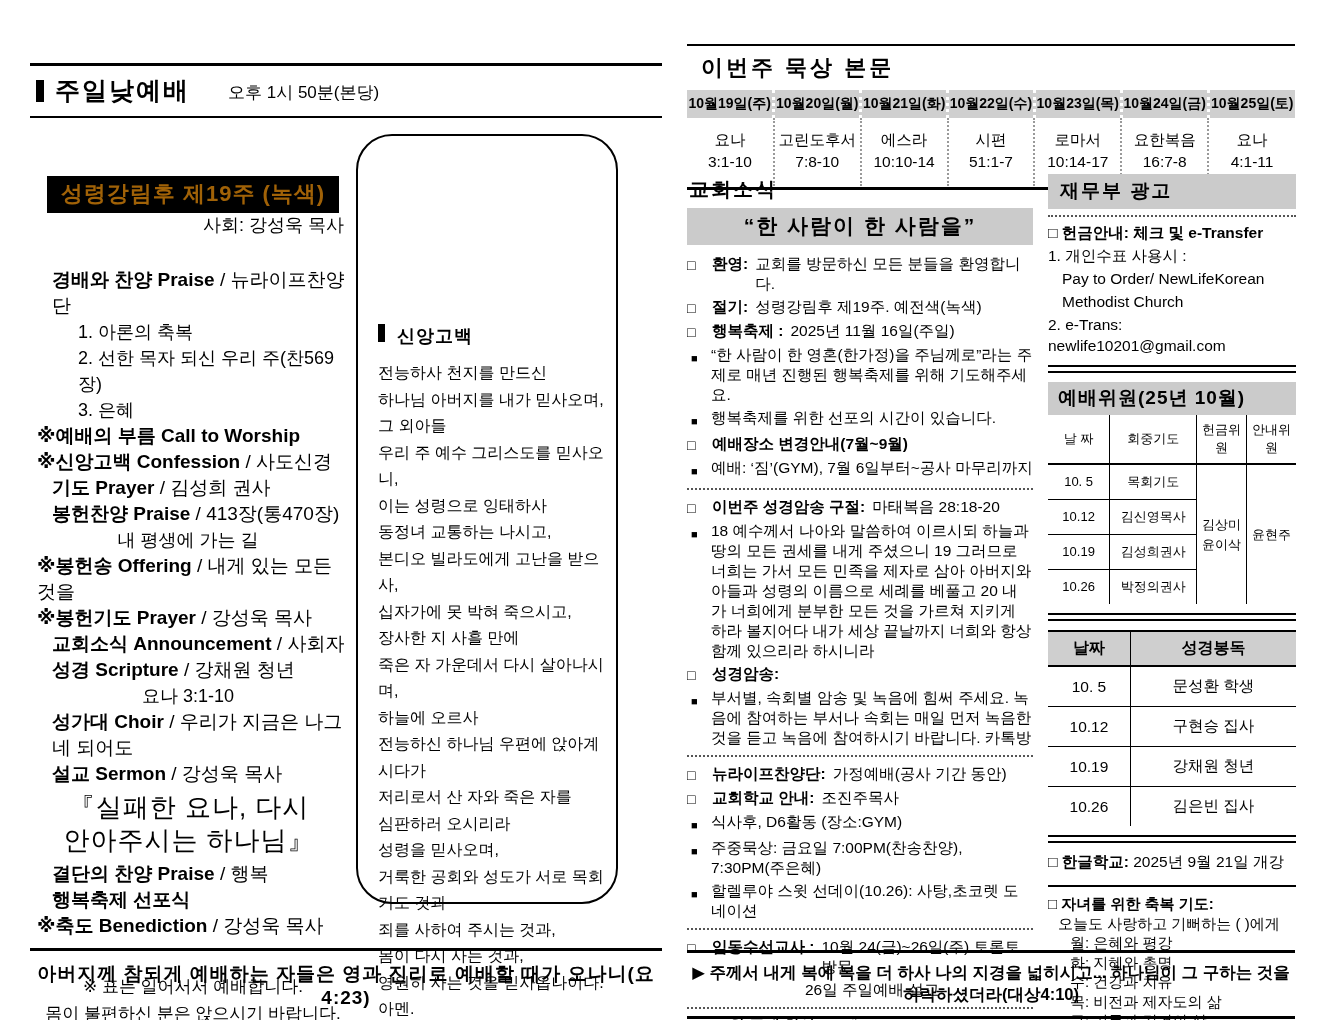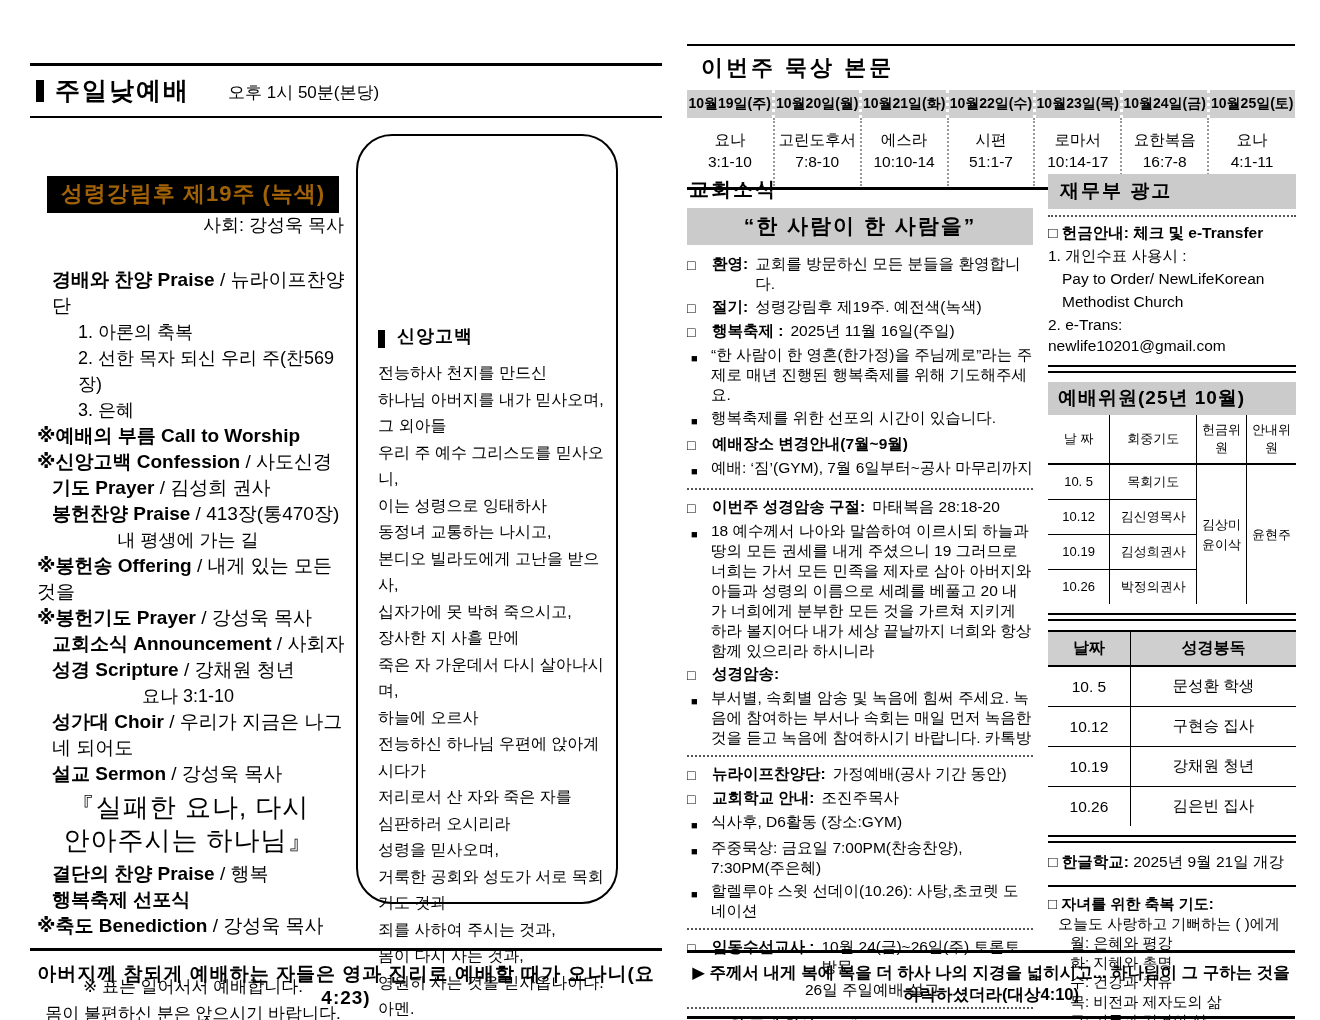--- a/index.html
+++ b/index.html
@@ -23,21 +23,21 @@
   .wo-list{margin-top:30px;font-size:19px;line-height:26px;}
   .wo{padding-left:16px;}
   .wo.star{padding-left:1px;}
   .wo.sub{padding-left:42px;font-size:18px;}
   .wo.ctr{text-align:center;padding-right:26px;font-size:18px;}
   .wo .dt{font-weight:normal;}
   .sermon-title{text-align:center;font-size:26px;line-height:33px;margin:4px 0 4px -8px;letter-spacing:1px;}
   .stand-note{margin-top:34px;text-align:center;font-size:17px;line-height:27px;}
   #creed-box{left:356px;top:134px;width:262px;height:770px;border:2px solid #000;border-radius:36px;
     box-sizing:border-box;padding:188px 10px 0 20px;}
-  .creed-head{display:flex;align-items:flex-end;margin-bottom:12px;}
+  .creed-head{display:flex;align-items:flex-start;margin-bottom:12px;}
   .creed-head .bar-icon{width:7px;height:18px;margin-right:12px;}
   .creed-head .tt{font-size:18px;font-weight:bold;letter-spacing:1px;}
   .creed-lines{font-size:16px;line-height:26.5px;}
   #lp-footer{left:30px;top:948px;width:632px;border-top:3px solid #000;border-bottom:3px solid #000;
     padding:10px 0 11px;text-align:center;font-size:19px;font-weight:bold;letter-spacing:1px;box-sizing:border-box;}
   
   #rp-med{left:687px;top:44px;width:608px;border-top:2px solid #000;}
   #rp-med .mtitle{font-size:22px;font-weight:bold;letter-spacing:3px;padding:7px 0 7px 14px;}
   table.med{width:100%;border-collapse:collapse;text-align:center;table-layout:fixed;}
   table.med th{background:#cfcfcf;font-size:14px;font-weight:bold;padding:5px 0;border-left:3px dotted #fff;}

